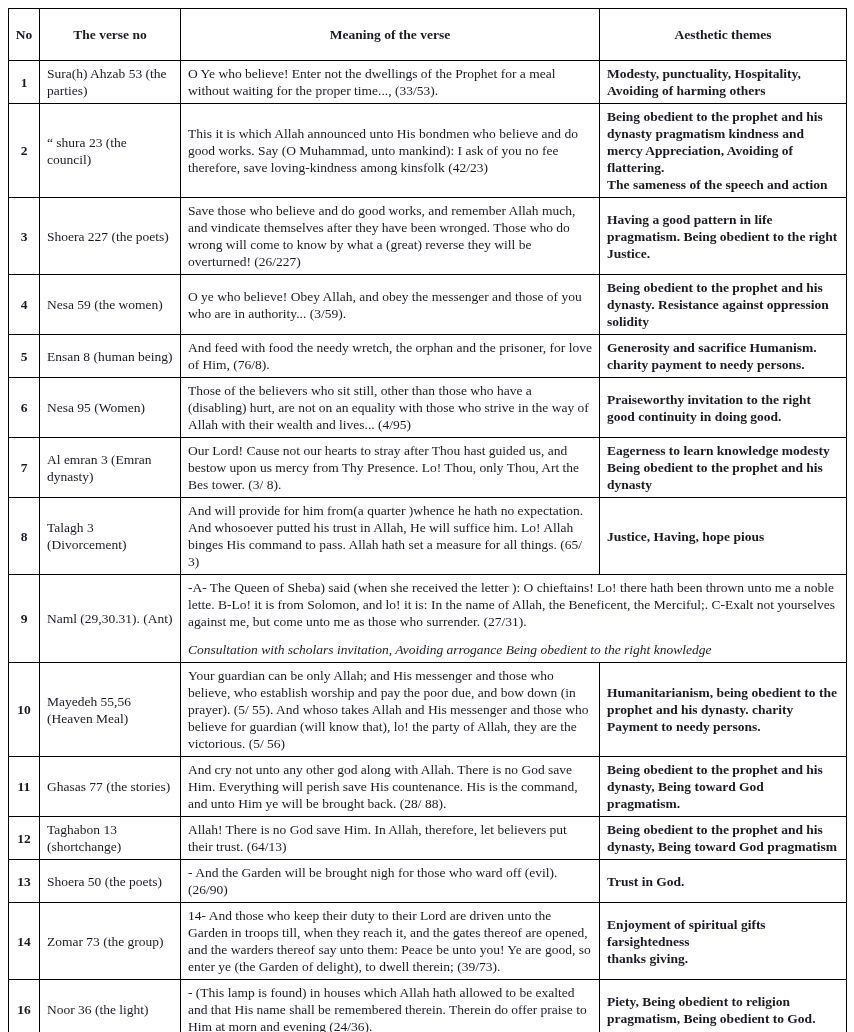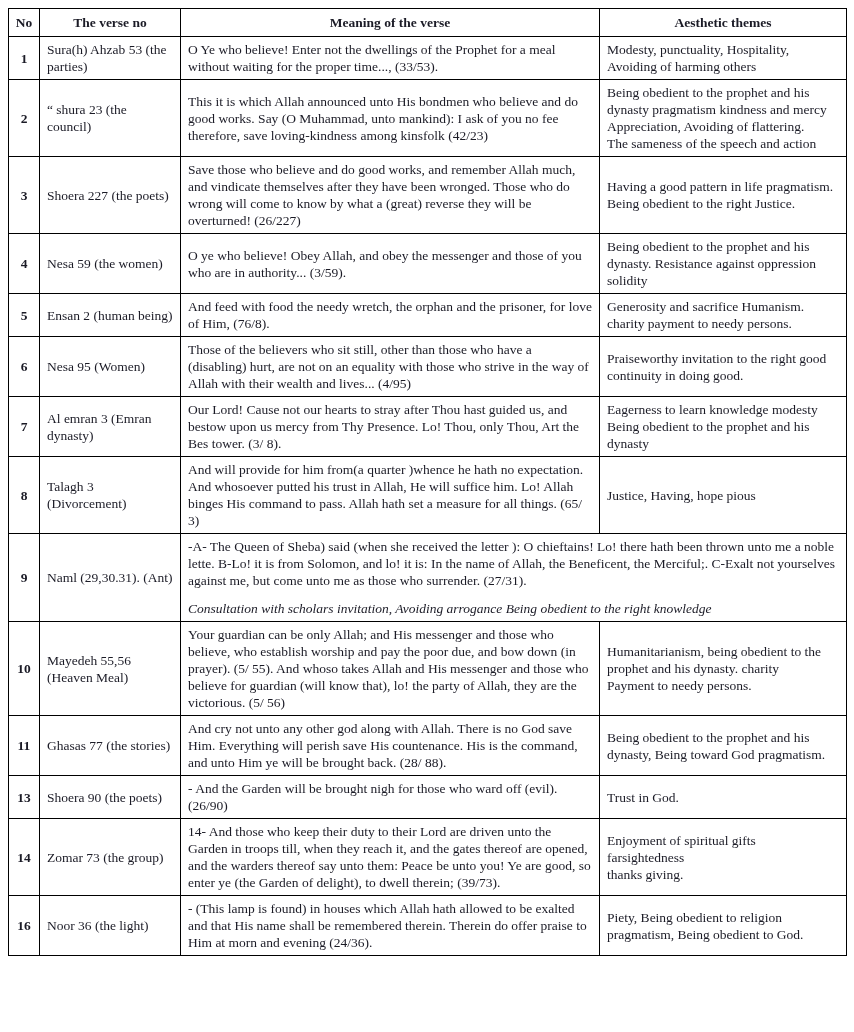--- a/index.html
+++ b/index.html
@@ -26,37 +26,38 @@
     font-size: 13.5px;
     line-height: 1.26;
     vertical-align: middle;
     padding: 4px 7px;
     overflow: hidden;
   }
   table.verses th {
     font-weight: bold;
     text-align: center;
     font-size: 13.5px;
-    padding: 5px 4px;
+    padding: 17px 4px;
   }
   td.cell-no {
     text-align: center;
     font-weight: bold;
     padding: 4px 2px;
   }
   td.cell-verse {
     padding-left: 8px;
   }
   td.cell-meaning {
     padding-left: 9px;
     padding-right: 9px;
   }
   td.cell-themes {
     white-space: pre-line;
     padding-left: 9px;
+    font-weight: bold;
   }
   .meaning-note {
     margin-top: 11px;
     font-style: italic;
   }
   col.c-no      { width: 31px; }
   col.c-verse   { width: 141px; }
   col.c-meaning { width: 419px; }
   col.c-themes  { width: 247px; }
 </style>
@@ -101,21 +102,21 @@
           <td class="cell-themes">Having a good pattern in life pragmatism. Being obedient to the right Justice.</td>
         </tr>
         <tr>
           <td class="cell-no">4</td>
           <td class="cell-verse">Nesa 59 (the women)</td>
           <td class="cell-meaning">O ye who believe! Obey Allah, and obey the messenger and those of you who are in authority... (3/59).</td>
           <td class="cell-themes">Being obedient to the prophet and his dynasty. Resistance against oppression solidity</td>
         </tr>
         <tr>
           <td class="cell-no">5</td>
-          <td class="cell-verse">Ensan 2 (human being)</td>
+          <td class="cell-verse">Ensan 8 (human being)</td>
           <td class="cell-meaning">And feed with food the needy wretch, the orphan and the prisoner, for love of Him, (76/8).</td>
           <td class="cell-themes">Generosity and sacrifice Humanism.
 charity payment to needy persons.</td>
         </tr>
         <tr>
           <td class="cell-no">6</td>
           <td class="cell-verse">Nesa 95 (Women)</td>
           <td class="cell-meaning">Those of the believers who sit still, other than those who have a (disabling) hurt, are not on an equality with those who strive in the way of Allah with their wealth and lives... (4/95)</td>
           <td class="cell-themes">Praiseworthy invitation to the right good continuity in doing good.</td>
         </tr>
@@ -146,22 +147,28 @@
           <td class="cell-themes">Humanitarianism, being obedient to the prophet and his dynasty. charity
 Payment to needy persons.</td>
         </tr>
         <tr>
           <td class="cell-no">11</td>
           <td class="cell-verse">Ghasas 77 (the stories)</td>
           <td class="cell-meaning">And cry not unto any other god along with Allah. There is no God save Him. Everything will perish save His countenance. His is the command, and unto Him ye will be brought back. (28/ 88).</td>
           <td class="cell-themes">Being obedient to the prophet and his dynasty, Being toward God pragmatism.</td>
         </tr>
         <tr>
+          <td class="cell-no">12</td>
+          <td class="cell-verse">Taghabon 13 (shortchange)</td>
+          <td class="cell-meaning">Allah! There is no God save Him. In Allah, therefore, let believers put their trust. (64/13)</td>
+          <td class="cell-themes">Being obedient to the prophet and his dynasty, Being toward God pragmatism</td>
+        </tr>
+        <tr>
           <td class="cell-no">13</td>
-          <td class="cell-verse">Shoera 90 (the poets)</td>
+          <td class="cell-verse">Shoera 50 (the poets)</td>
           <td class="cell-meaning">- And the Garden will be brought nigh for those who ward off (evil). (26/90)</td>
           <td class="cell-themes">Trust in God.</td>
         </tr>
         <tr>
           <td class="cell-no">14</td>
           <td class="cell-verse">Zomar 73 (the group)</td>
           <td class="cell-meaning">14- And those who keep their duty to their Lord are driven unto the Garden in troops till, when they reach it, and the gates thereof are opened, and the warders thereof say unto them: Peace be unto you! Ye are good, so enter ye (the Garden of delight), to dwell therein; (39/73).</td>
           <td class="cell-themes">Enjoyment of spiritual gifts
 farsightedness
 thanks giving.</td>

